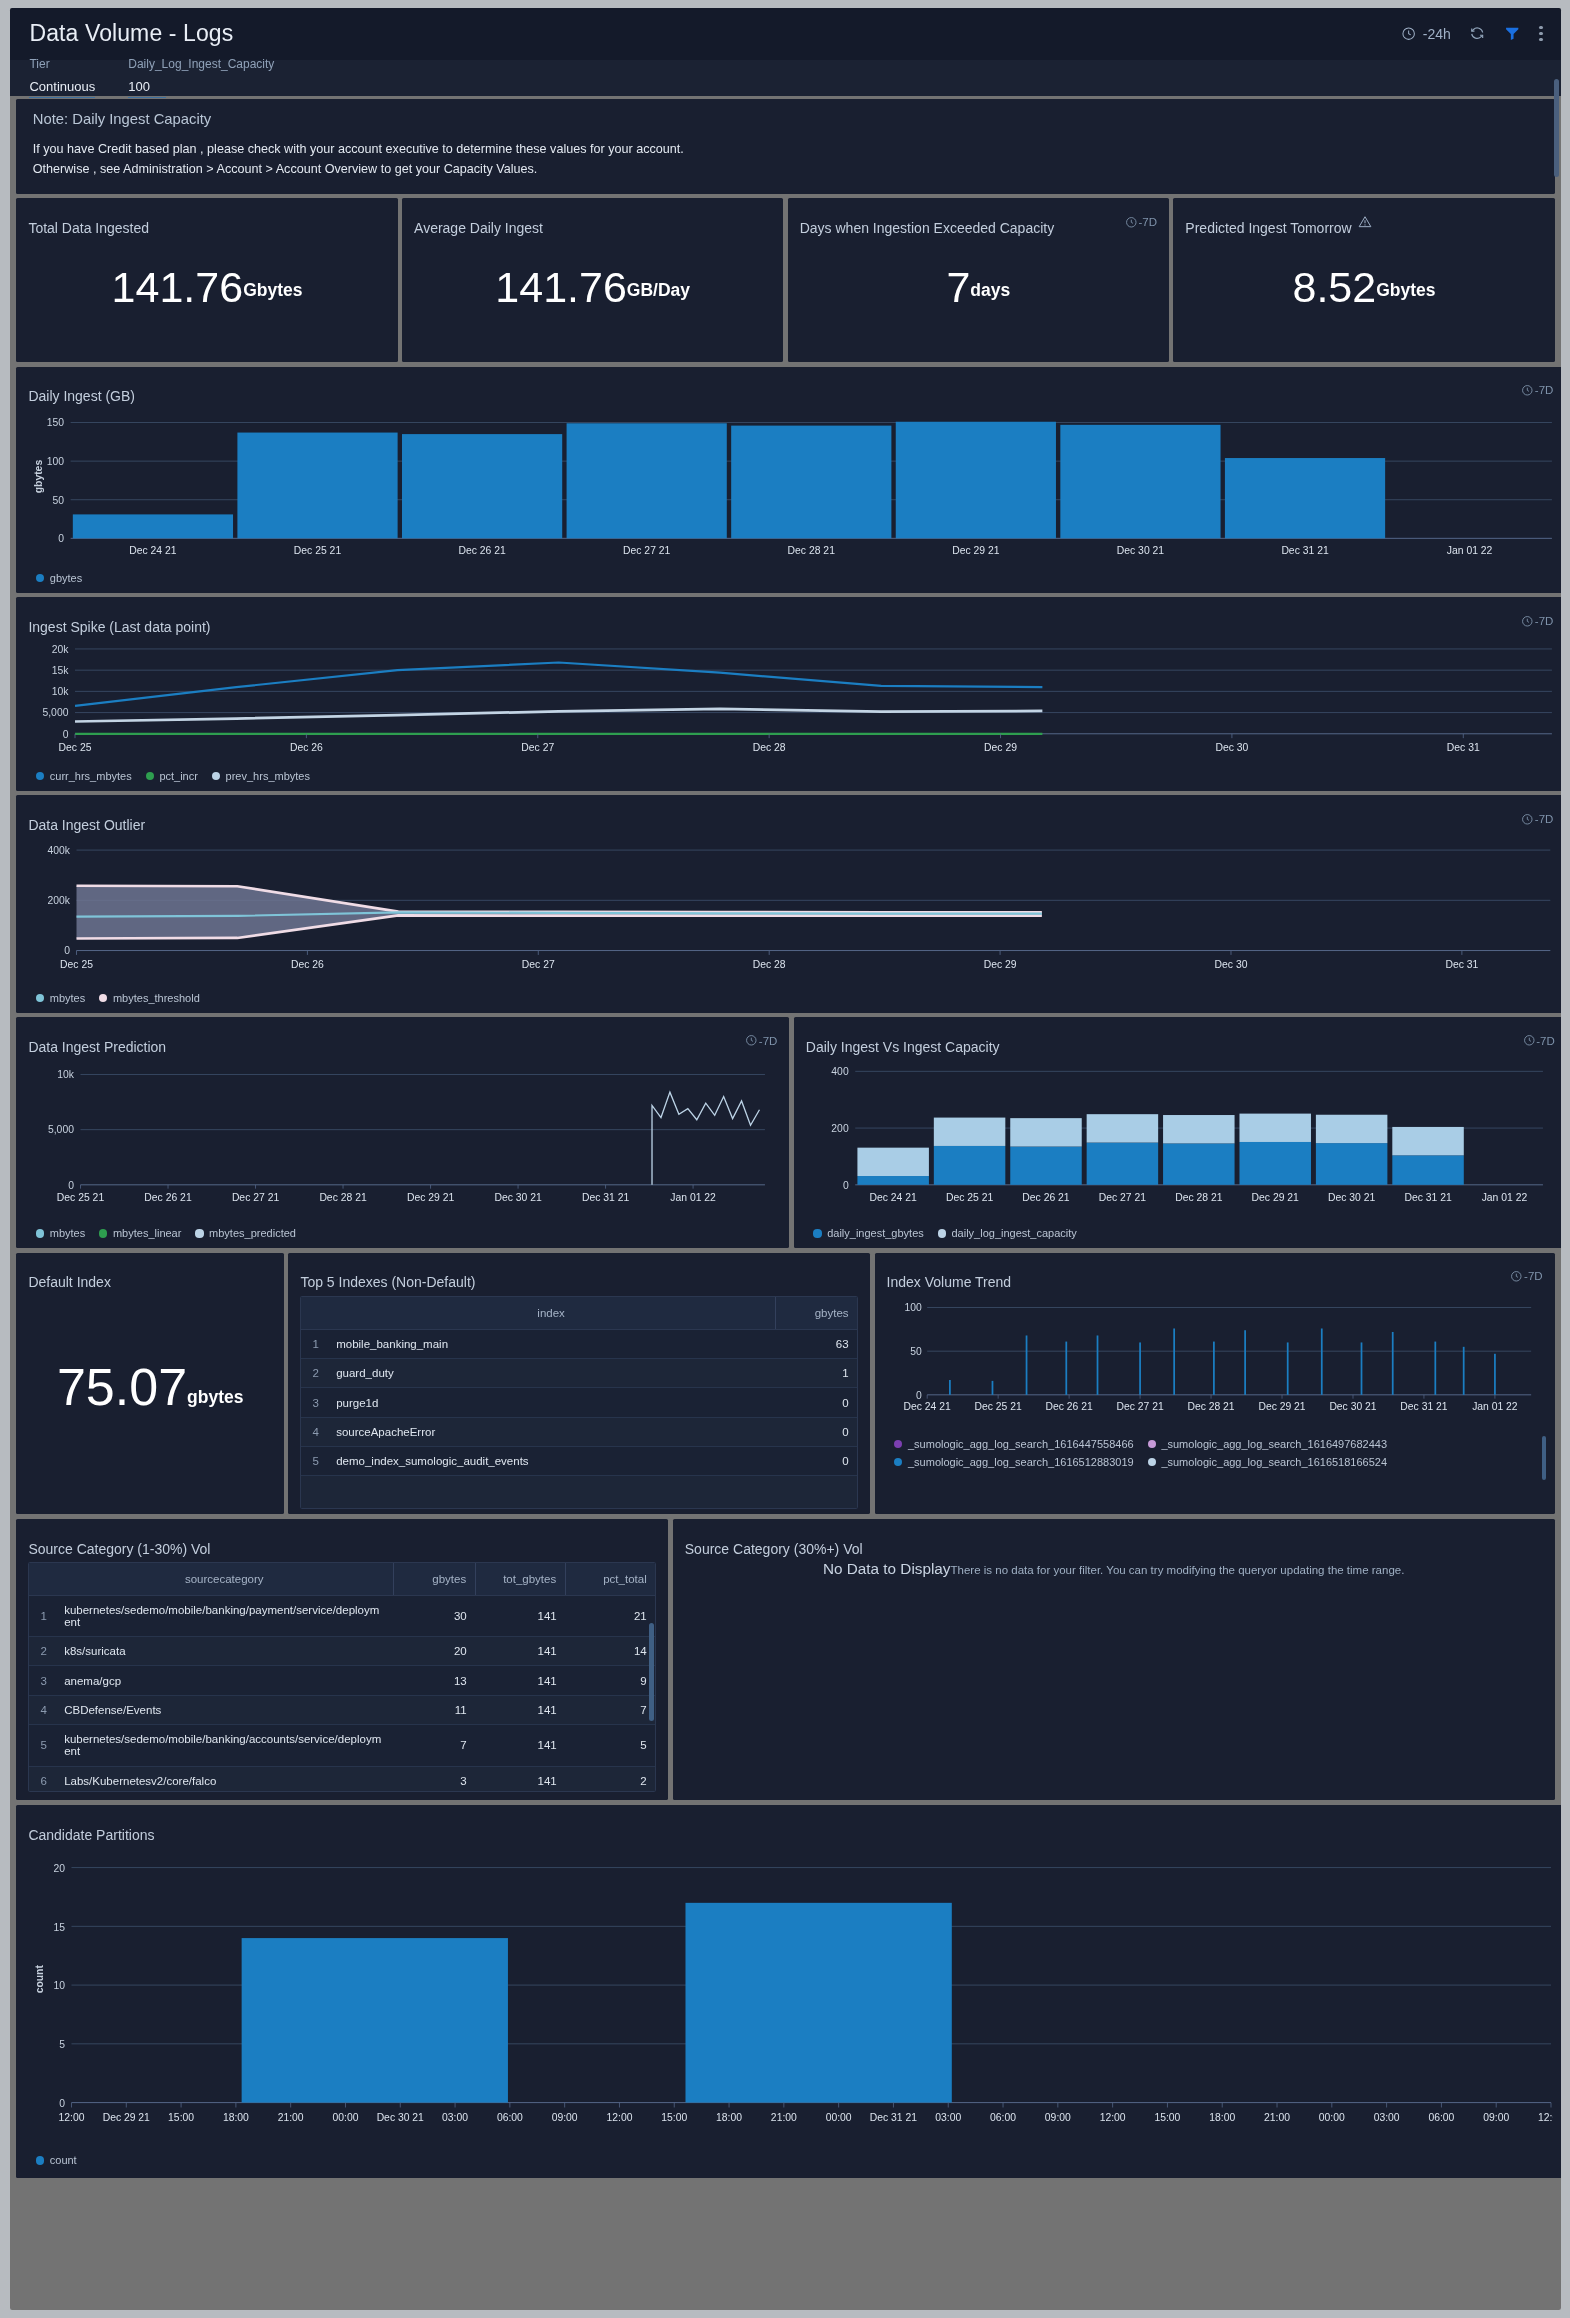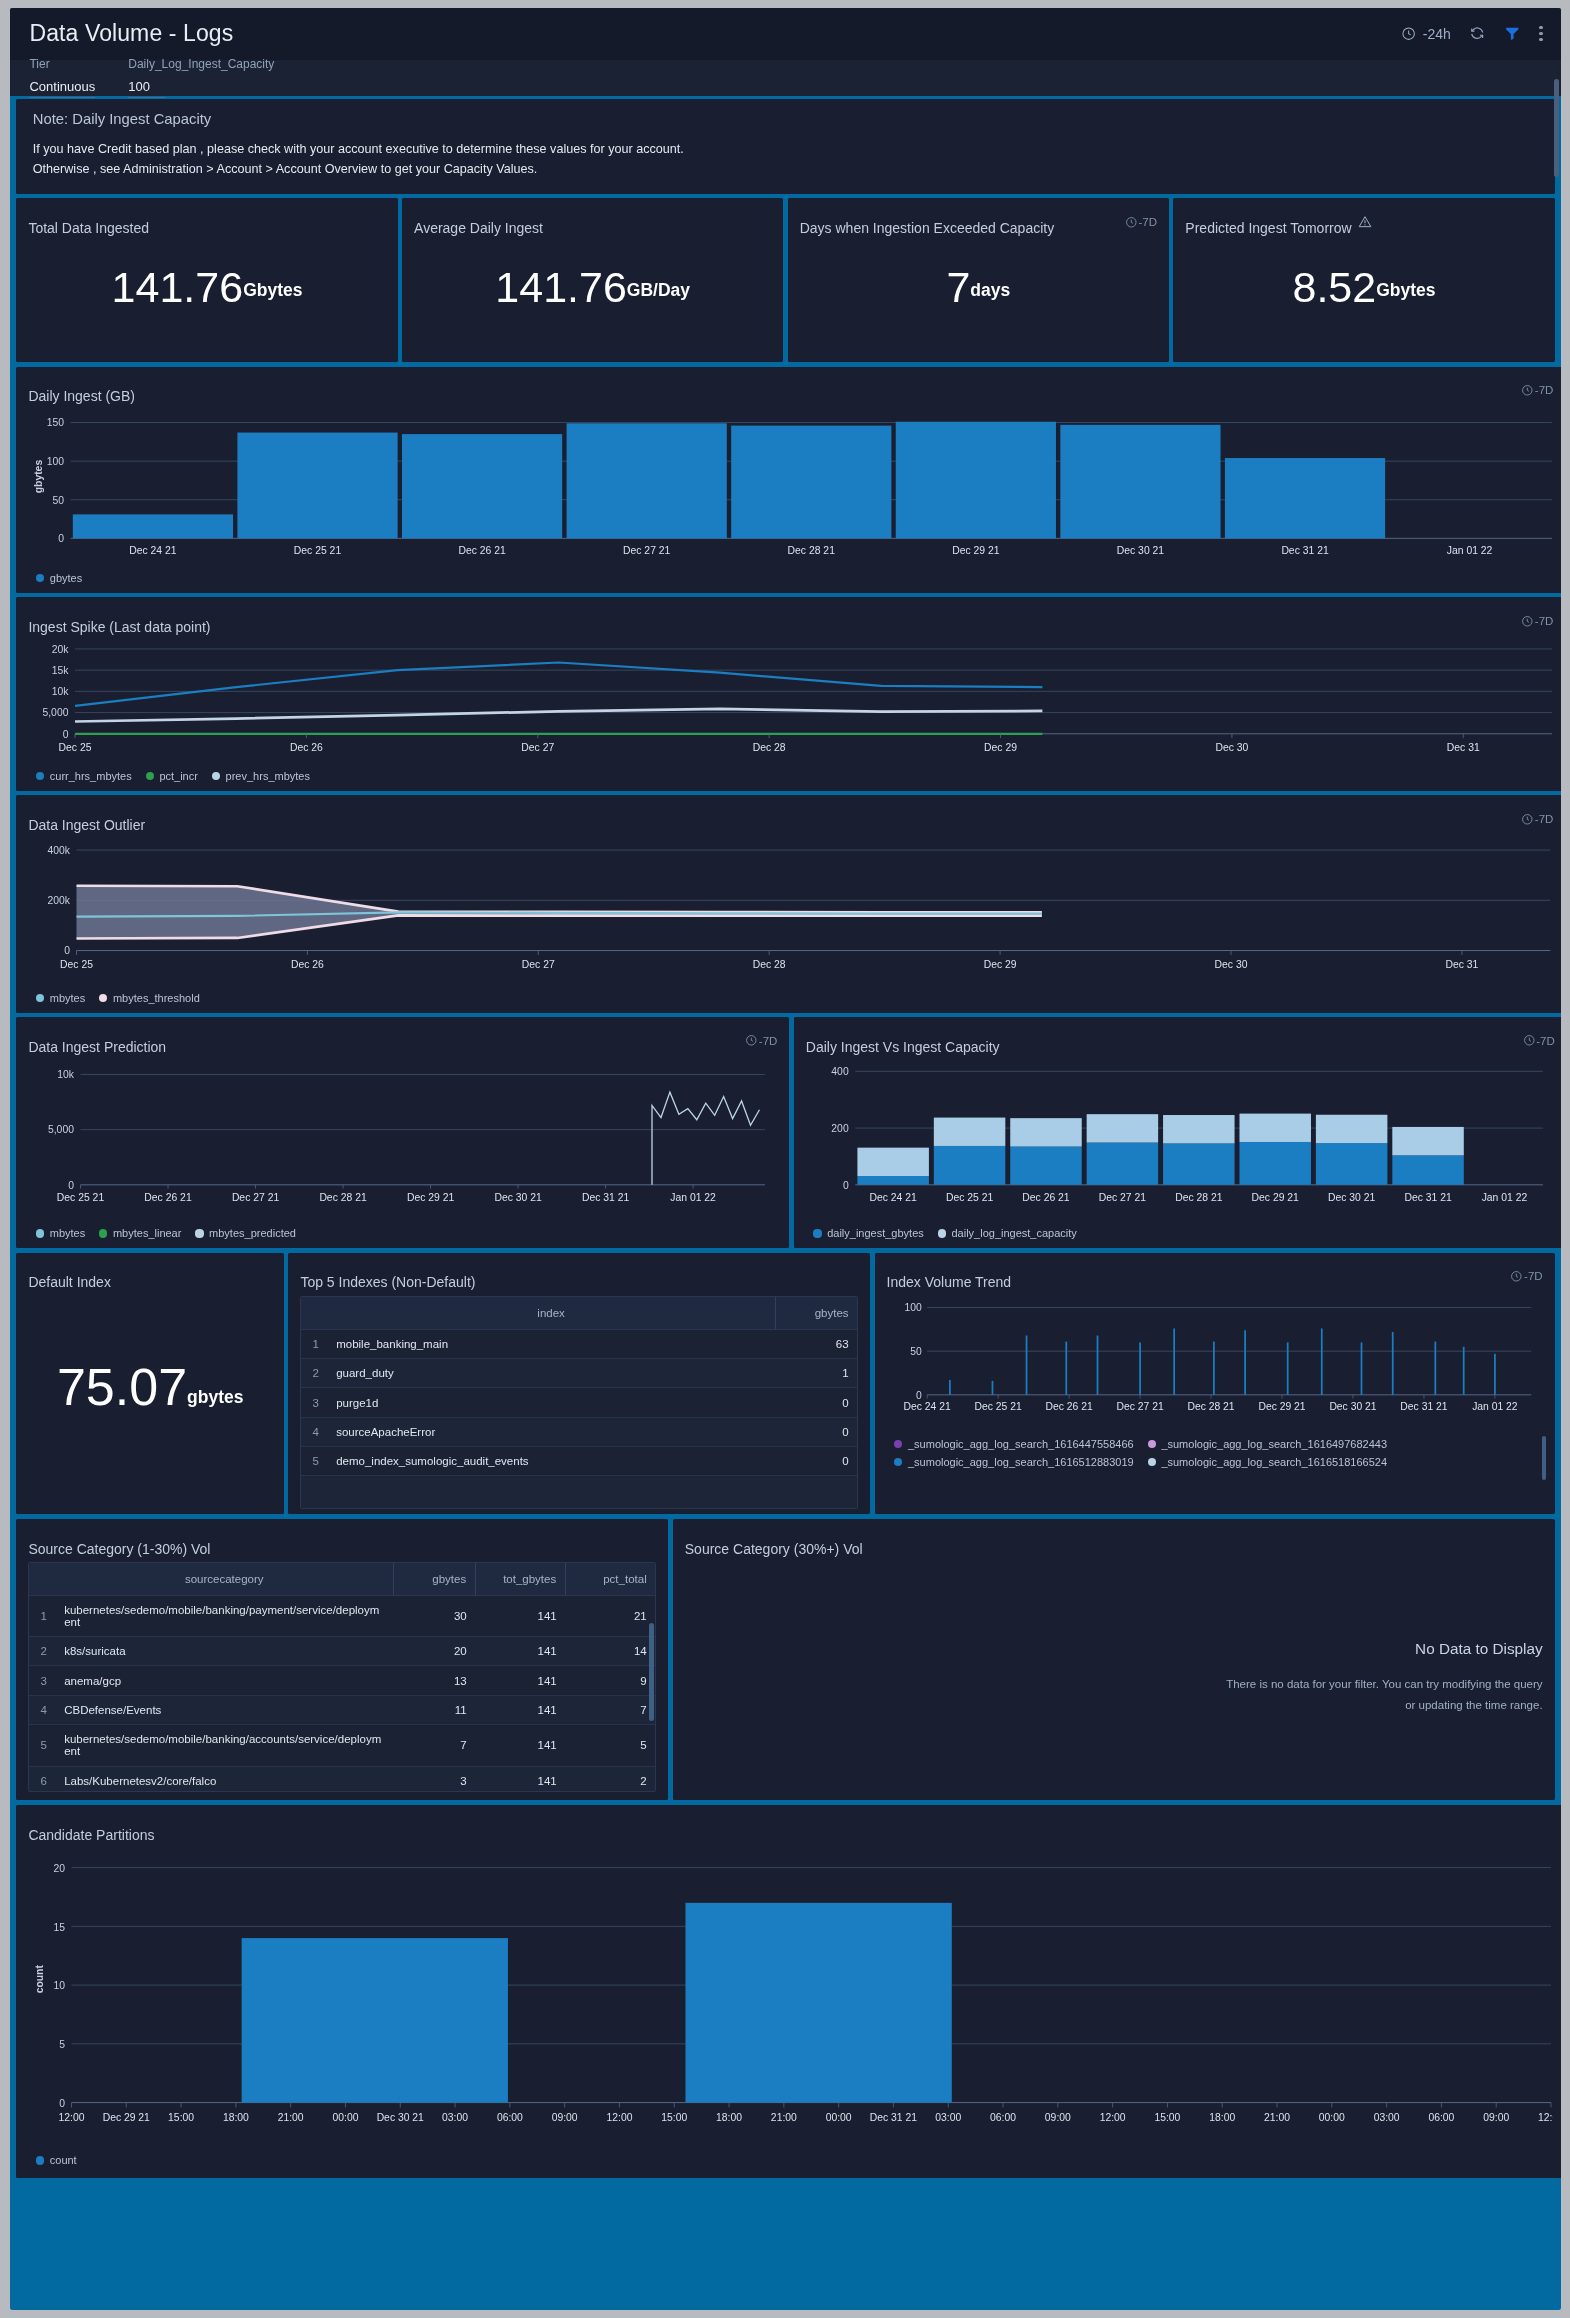--- a/index.html
+++ b/index.html
@@ -13,21 +13,21 @@
   .app {
     position: relative;
     width: 1571px;
     height: 2319px;
     background: #b7bbc0;
     padding: 7.7px 9.8px 8.7px 9.8px;
   }
   .frame {
     width: 100%;
     height: 100%;
-    background: #0369a1;
+    background: #737373;
     border-radius: 2.2px;
     overflow: hidden;
     position: relative;
   }
 
   
   .topbar {
     height: 52px;
     display: flex;
     align-items: center;
@@ -141,21 +141,21 @@
   tbody tr:nth-child(even) td { background: #1d2638; }
   .tbl-pad-row td { height: 32px; border-bottom: none; }
 
   .scrollthumb {
     position: absolute; right: 1.6px; width: 4.4px; border-radius: 2.7px;
     background: #3f5f84;
   }
 
   
   .nodata {
-    display: flex; flex-direction: column; align-items: flex-end;
+    display: flex; flex-direction: row; align-items: flex-start;
     justify-content: center; height: 100%; text-align: center;
   }
   .nodata-t { font-size: 15.3px; color: #c9d4e2; margin-bottom: 16.4px; }
   .nodata-s { font-size: 11.5px; color: #9fb0c4; line-height: 1.75; }
 
   .page-scroll {
     position: absolute; right: 2.2px; top: 71px; width: 4.9px; height: 98px;
     background: #4a5f7d; border-radius: 3.3px;
   }
 </style>

